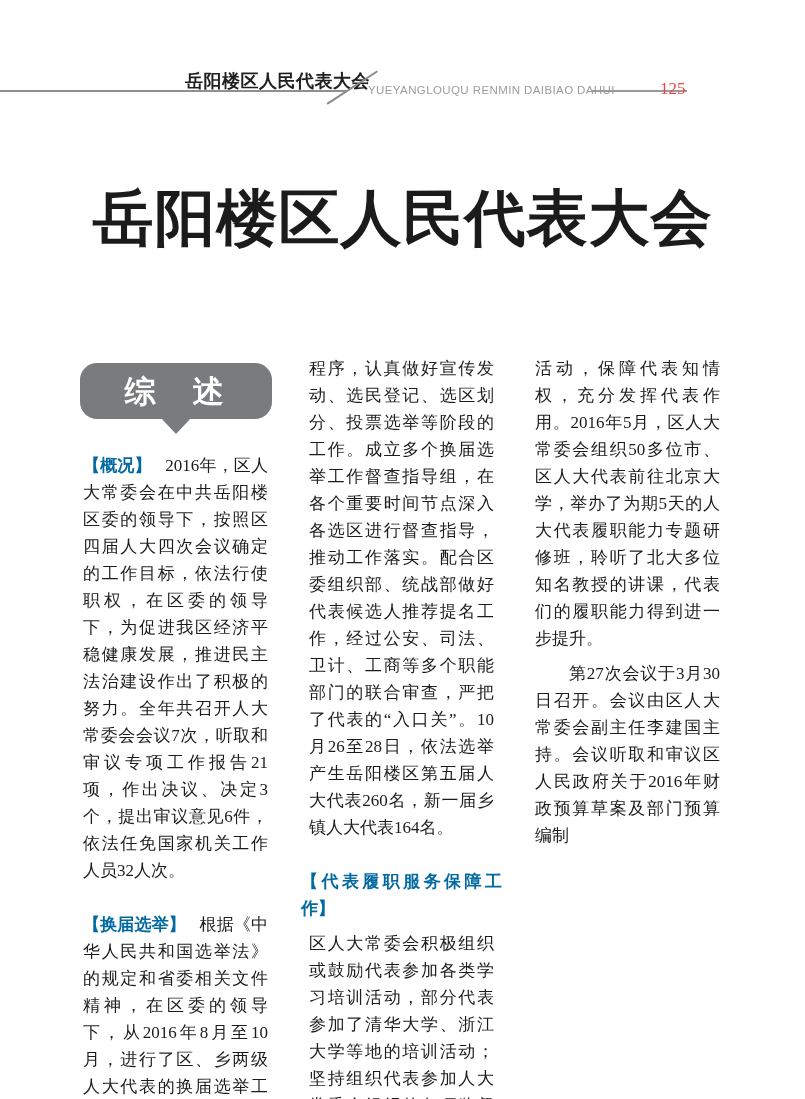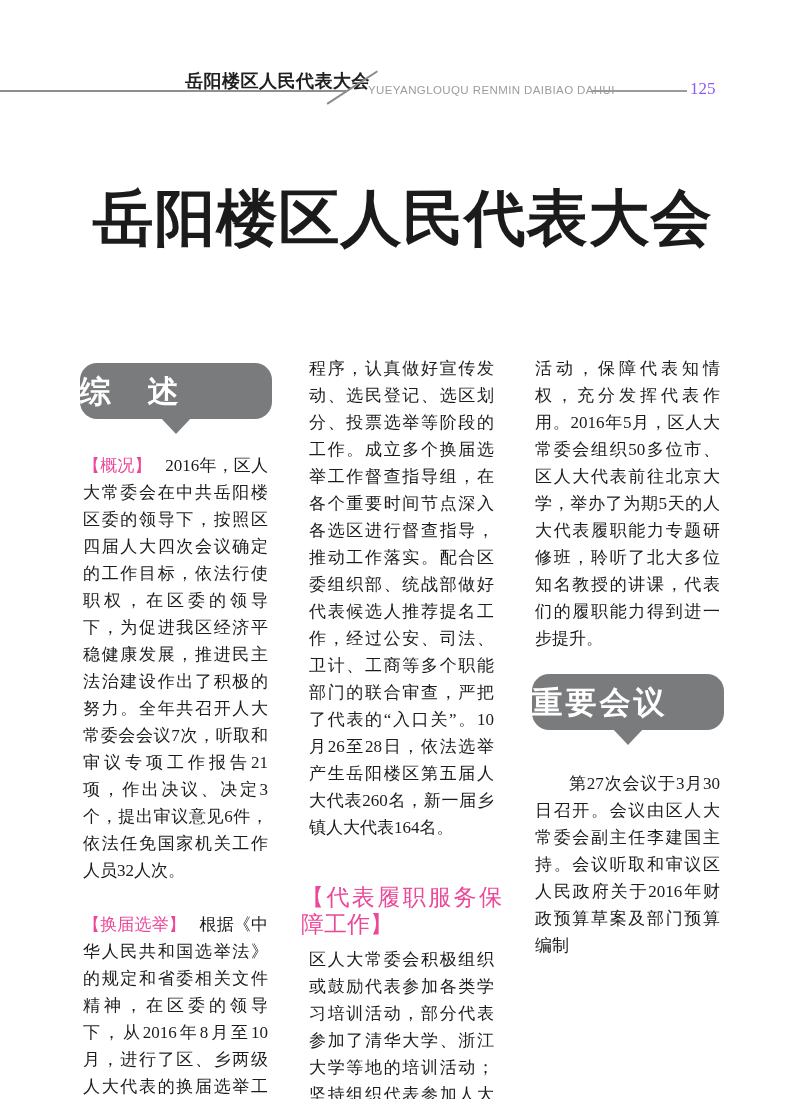--- a/index.html
+++ b/index.html
@@ -18,49 +18,49 @@
   }
   .slash{
     position:absolute;left:327px;top:103px;width:60px;height:1.5px;background:#8a8a8a;
     transform:rotate(-33deg);transform-origin:left center;
   }
   .pinyin{
     position:absolute;left:368px;top:84px;
     font-family:"Liberation Sans","DejaVu Sans",sans-serif;
     font-size:11.5px;color:#9c9c9c;letter-spacing:0.4px;white-space:nowrap;
   }
-  .pageno{position:absolute;left:690px;top:79px;font-size:17px;color:#8b5cf6;}
+  .pageno{position:absolute;left:660px;top:79px;font-size:17px;color:#ef4444;}
   
   .main-title{
     position:absolute;top:178px;left:0;width:805px;margin:0;text-align:center;
     font-size:61px;font-weight:bold;letter-spacing:1px;color:#1b1b1b;
     font-family:"Liberation Serif","DejaVu Serif",serif;white-space:nowrap;
   }
   
   .columns{
     position:absolute;left:75px;top:341px;width:655px;
     display:flex;gap:25px;align-items:flex-start;
   }
   .col{width:201px;flex:0 0 201px;font-size:17px;line-height:27px;
        text-align:justify;text-align-last:left;color:#1c1c1c;}
   .col-1{padding-top:22px;}
   .col-2,.col-3{padding-top:6px;}
   .para{margin:8px;}
   .para.gap{margin-top:27px;}
   .phead,.sec-heading{
     font-family:"Liberation Sans","DejaVu Sans",sans-serif;
-    font-weight:normal;color:#ec4899;
+    font-weight:bold;color:#0369a1;
   }
   .phead{margin-right:0.8em;}
-  .sec-heading{margin:43px 0 0 0;font-size:23px;line-height:27px;}
+  .sec-heading{margin:27px 0 0 0;font-size:17px;line-height:27px;}
   .indent2{text-indent:2em;}
   
   .badge{
     position:relative;width:192px;height:56px;background:#7a7b7d;border-radius:17px;
-    display:flex;align-items:center;
+    display:flex;align-items:center;justify-content:center;
     color:#ffffff;font-weight:bold;font-size:31px;letter-spacing:3px;
     font-family:"Liberation Serif","DejaVu Serif",serif;
   }
   .badge-1{margin:0 auto 33px auto;}
   .badge-3{margin:22px auto 40px auto;}
   .badge-tail{
     position:absolute;bottom:-15px;left:50%;margin-left:-16px;width:0;height:0;
     border-left:16px solid transparent;border-right:16px solid transparent;
     border-top:17px solid #7a7b7d;
   }
@@ -91,21 +91,17 @@
     </div>
 
     <div class="col col-2">
       <p class="para"><span>程序，认真做好宣传发动、选民登记、选区划分、投票选举等阶段的工作。成立多个换届选举工作督查指导组，在各个重要时间节点深入各选区进行督查指导，推动工作落实。配合区委组织部、统战部做好代表候选人推荐提名工作，经过公安、司法、卫计、工商等多个职能部门的联合审查，严把了代表的“入口关”。10月26至28日，依法选举产生岳阳楼区第五届人大代表260名，新一届乡镇人大代表164名。</span></p>
       <p class="sec-heading">【代表履职服务保障工作】</p>
       <p class="para"><span>区人大常委会积极组织或鼓励代表参加各类学习培训活动，部分代表参加了清华大学、浙江大学等地的培训活动；坚持组织代表参加人大常委会组织的各项监督活动，邀请代表参加相关窗口部门行风评议、重大项目建设座谈等公益性社会</span></p>
     </div>
 
     <div class="col col-3">
       <p class="para"><span>活动，保障代表知情权，充分发挥代表作用。2016年5月，区人大常委会组织50多位市、区人大代表前往北京大学，举办了为期5天的人大代表履职能力专题研修班，聆听了北大多位知名教授的讲课，代表们的履职能力得到进一步提升。</span></p>
-      <div class="badge badge-3">
-        <span>重要会议</span>
-        <div class="badge-tail"></div>
-      </div>
       <p class="para indent2"><span>第27次会议于3月30日召开。会议由区人大常委会副主任李建国主持。会议听取和审议区人民政府关于2016年财政预算草案及部门预算编制</span></p>
     </div>
 
   </div>
 </div>
 
 </body></html>

